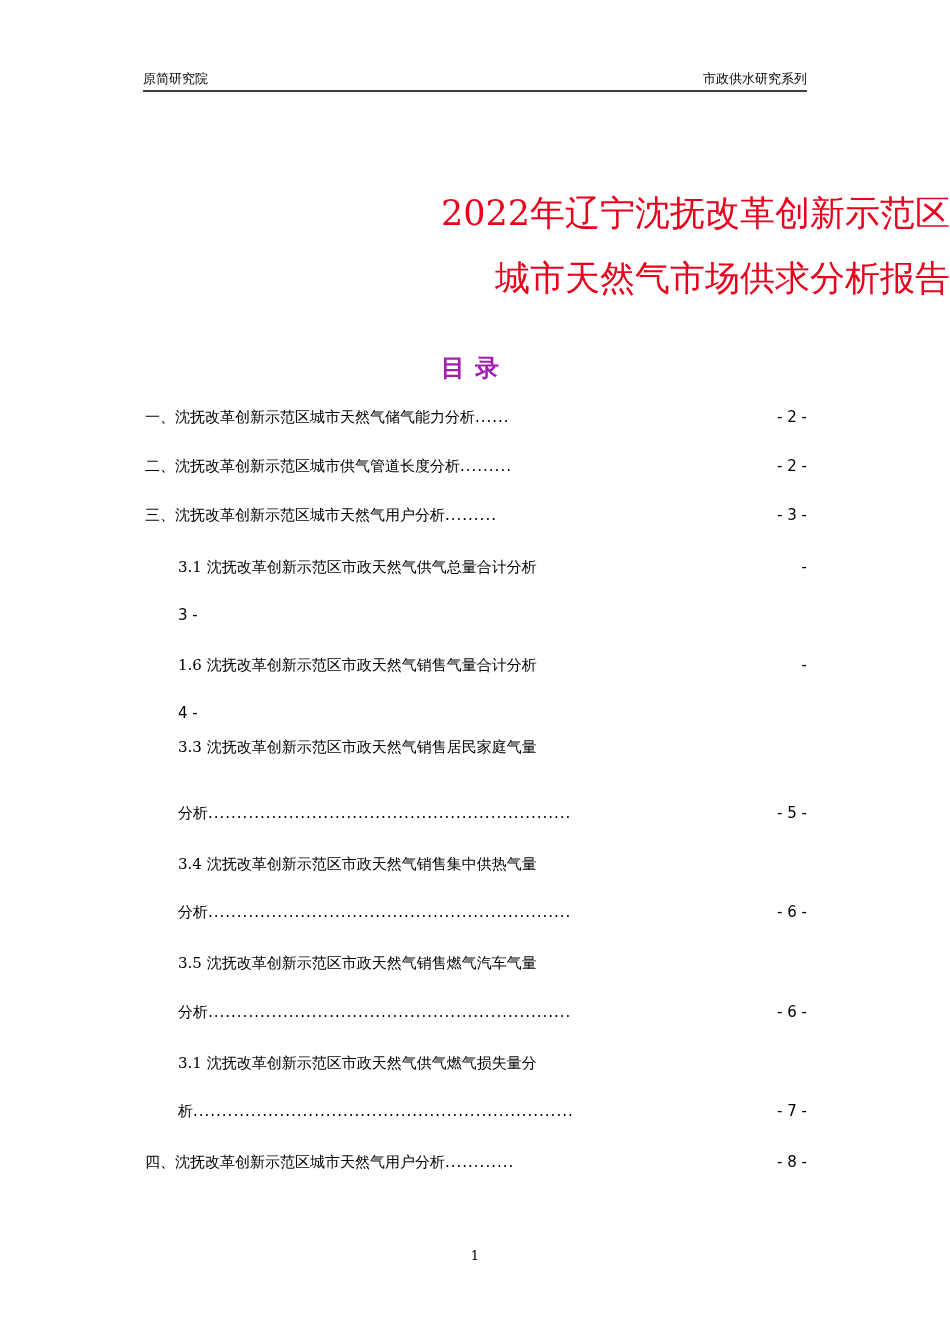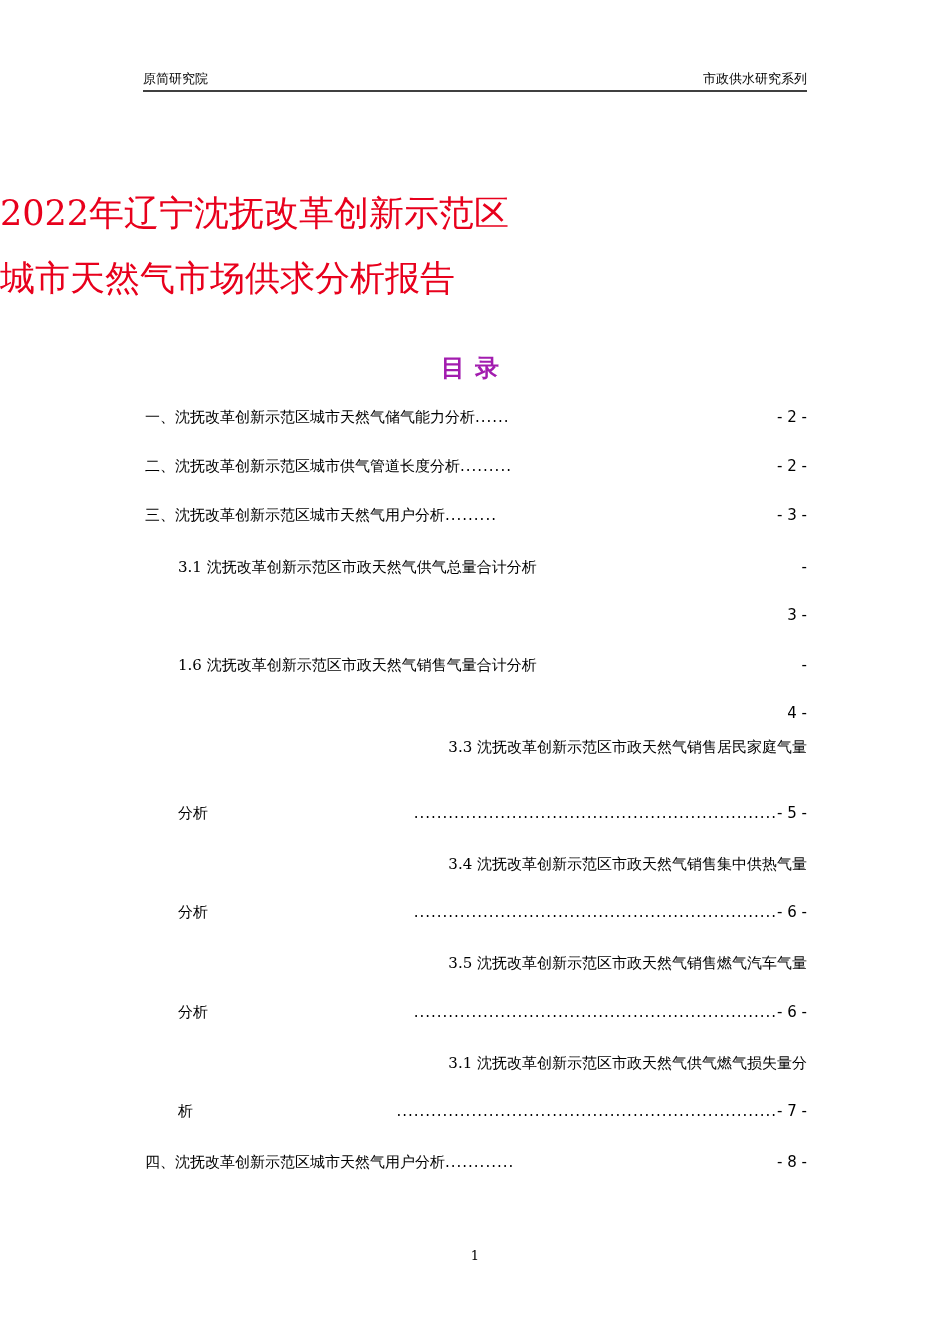--- a/index.html
+++ b/index.html
@@ -2,34 +2,34 @@
 <html><head>
 <meta charset="utf-8">
 <style>
   html, body { margin: 0; padding: 0; background: #ffffff; }
   body { width: 950px; height: 1344px; position: relative; overflow: hidden;
          font-family: "DejaVu Sans", "Liberation Sans", sans-serif; color: #000; }
   .header { position: absolute; left: 143px; top: 68px; width: 664px; height: 22px;
             border-bottom: 2px solid #404040; font-size: 13px; }
   .header .left { position: absolute; left: 0; top: 2px; }
   .header .right { position: absolute; right: 0; top: 2px; }
-  .title { position: absolute; left: 0; width: 950px; text-align: left; color: #e8001c;
+  .title { position: absolute; left: 0; width: 950px; text-align: right; color: #e8001c;
            font-family: "DejaVu Serif", "Liberation Serif", serif; font-size: 35px; line-height: 1; }
   .title.l1 { top: 196px; }
   .title.l2 { top: 261px; }
   .toc-head { position: absolute; left: 0; width: 950px; top: 352px; text-align: center;
               color: #a21caf; font-weight: bold; font-size: 24px; letter-spacing: 10px; }
   .toc-line { position: absolute; font-size: 15px; line-height: 1; white-space: nowrap; }
   .toc-line .dots { letter-spacing: 1px; }
   .num { font-family: "DejaVu Serif", "Liberation Serif", serif; }
   .full { left: 145px; width: 662px; display: flex; }
   .full .text { flex: 0 0 auto; }
   .full .dots { flex: 1 1 auto; overflow: hidden; }
   .full .page { flex: 0 0 auto; }
-  .sub { left: 178px; width: 629px; text-align: right; }
+  .sub { left: 178px; width: 629px; }
   .footer-num { position: absolute; top: 1248px; left: 0; width: 950px; text-align: center;
                 font-size: 13px; font-family: "DejaVu Serif", serif; }
 </style>
 </head>
 <body>
 
 <div class="header">
   <span class="left">原简研究院</span>
   <span class="right">市政供水研究系列</span>
 </div>

